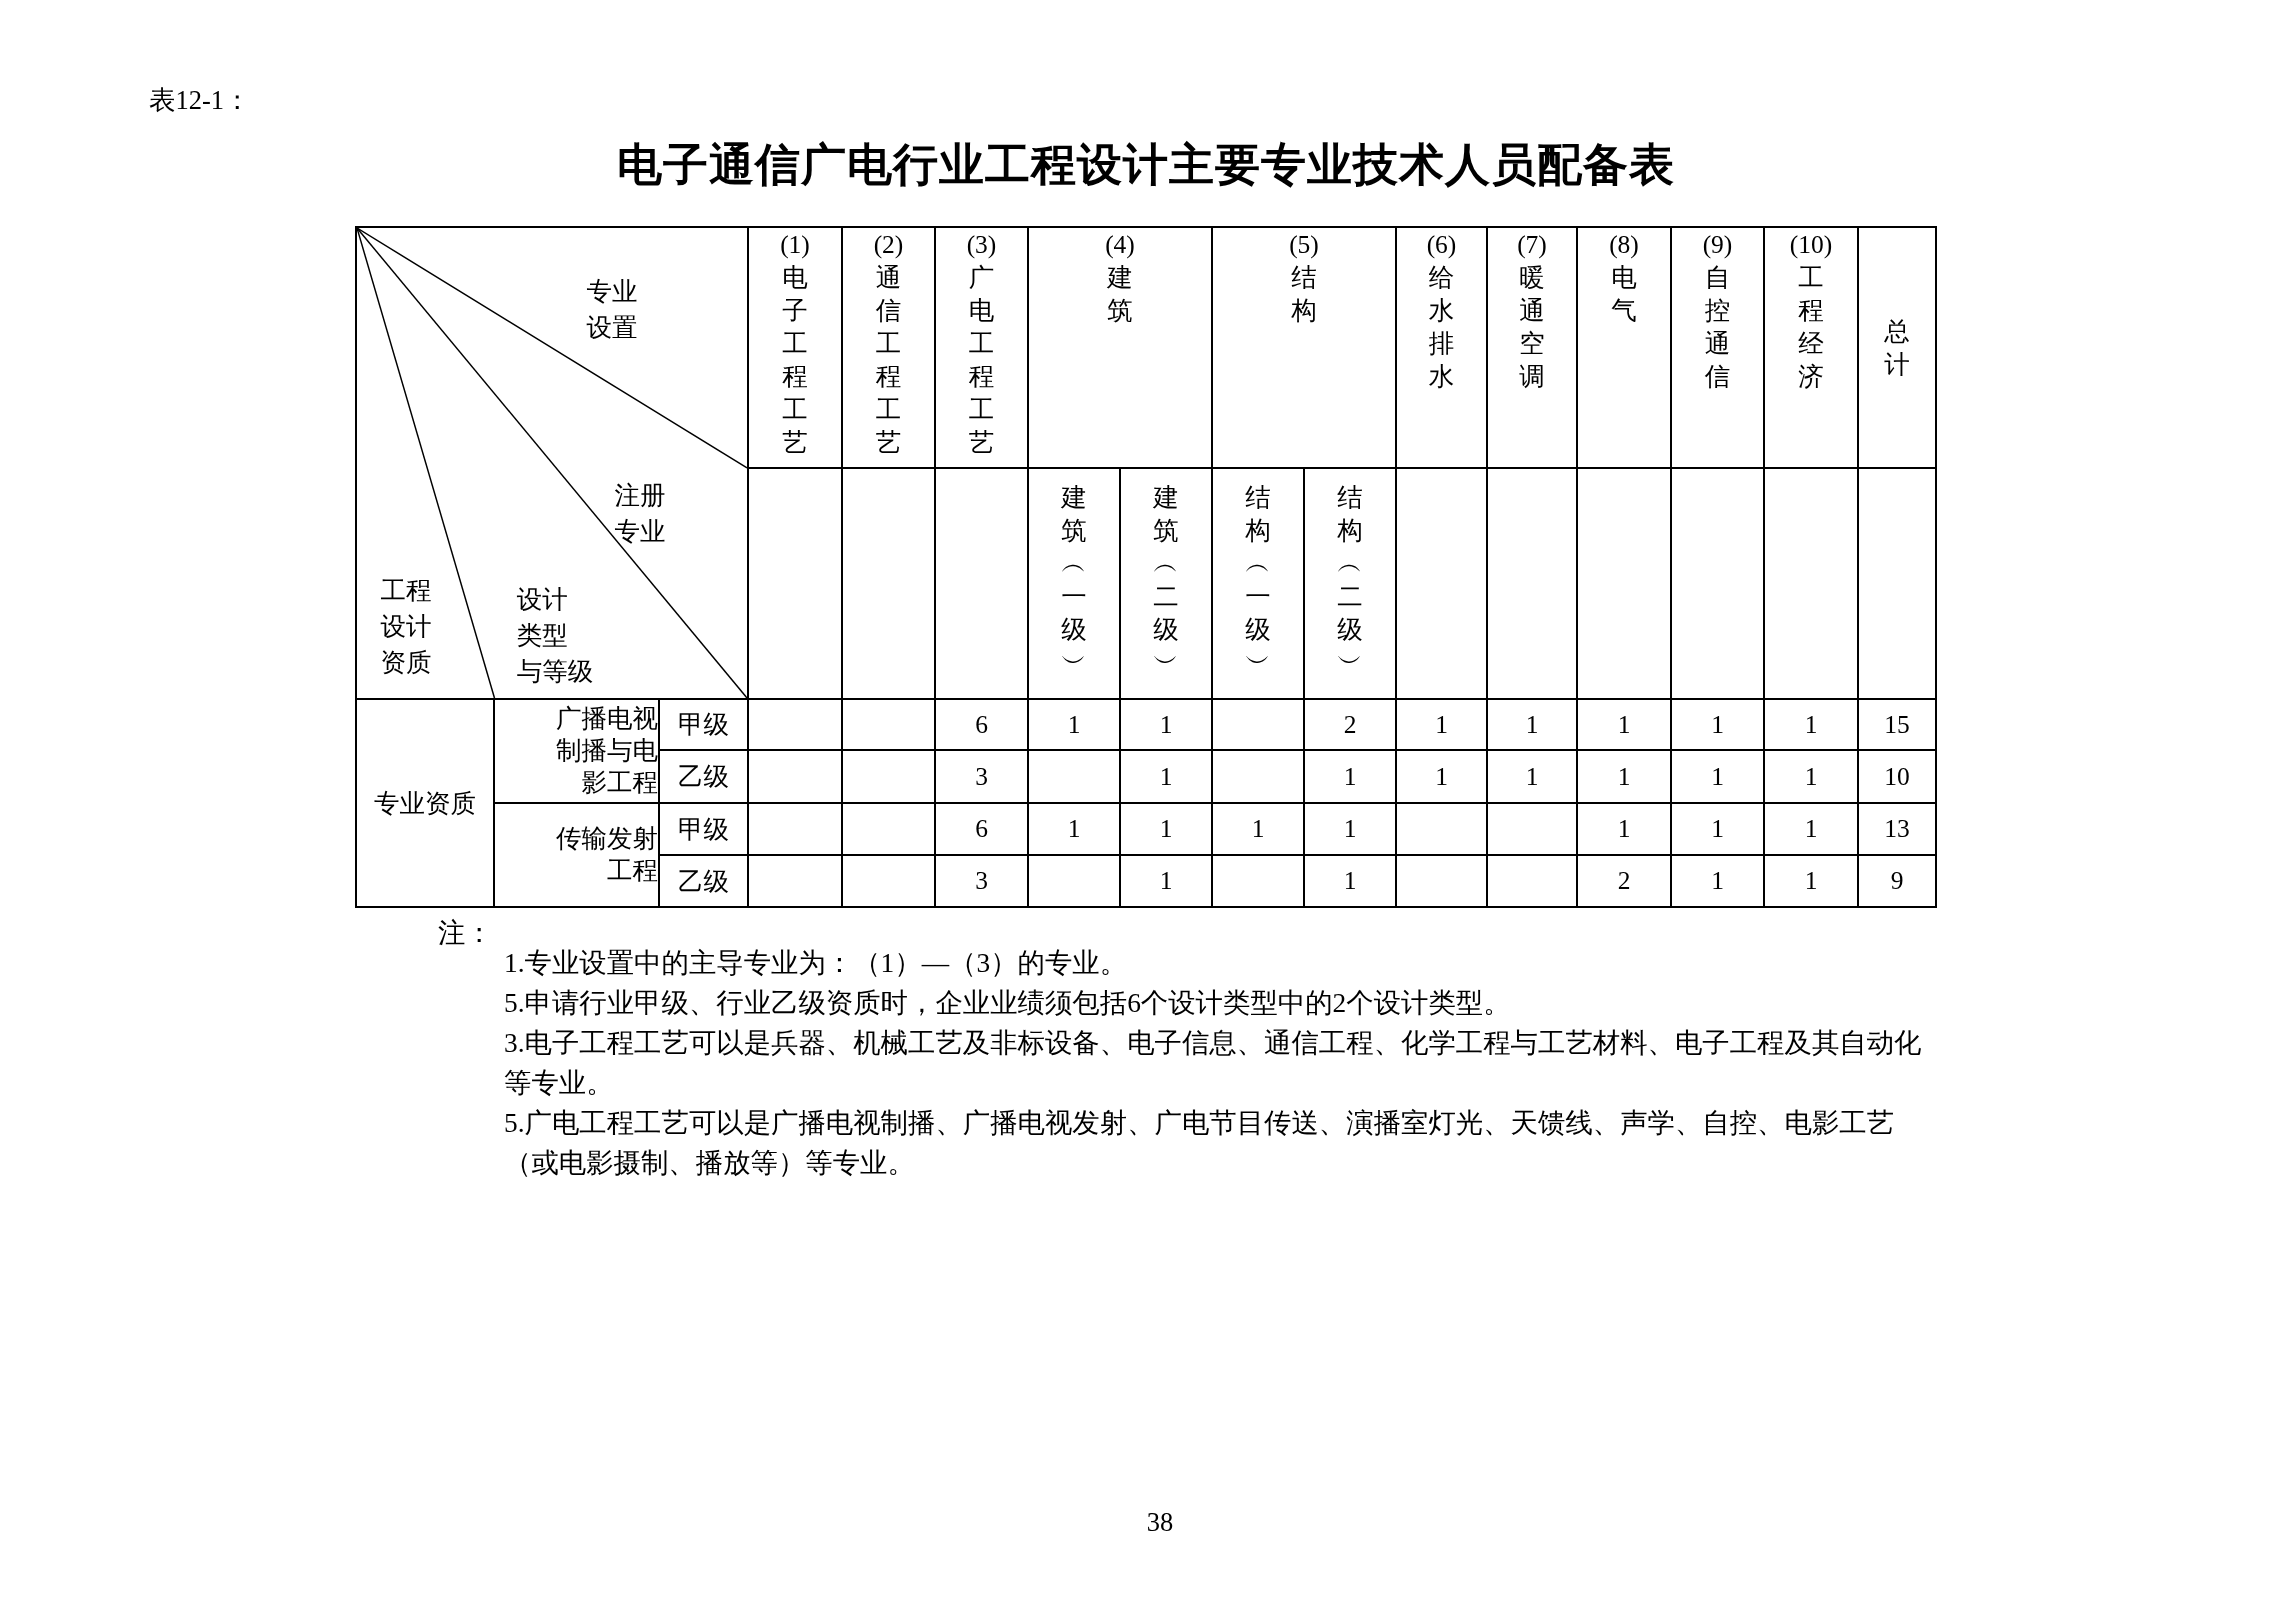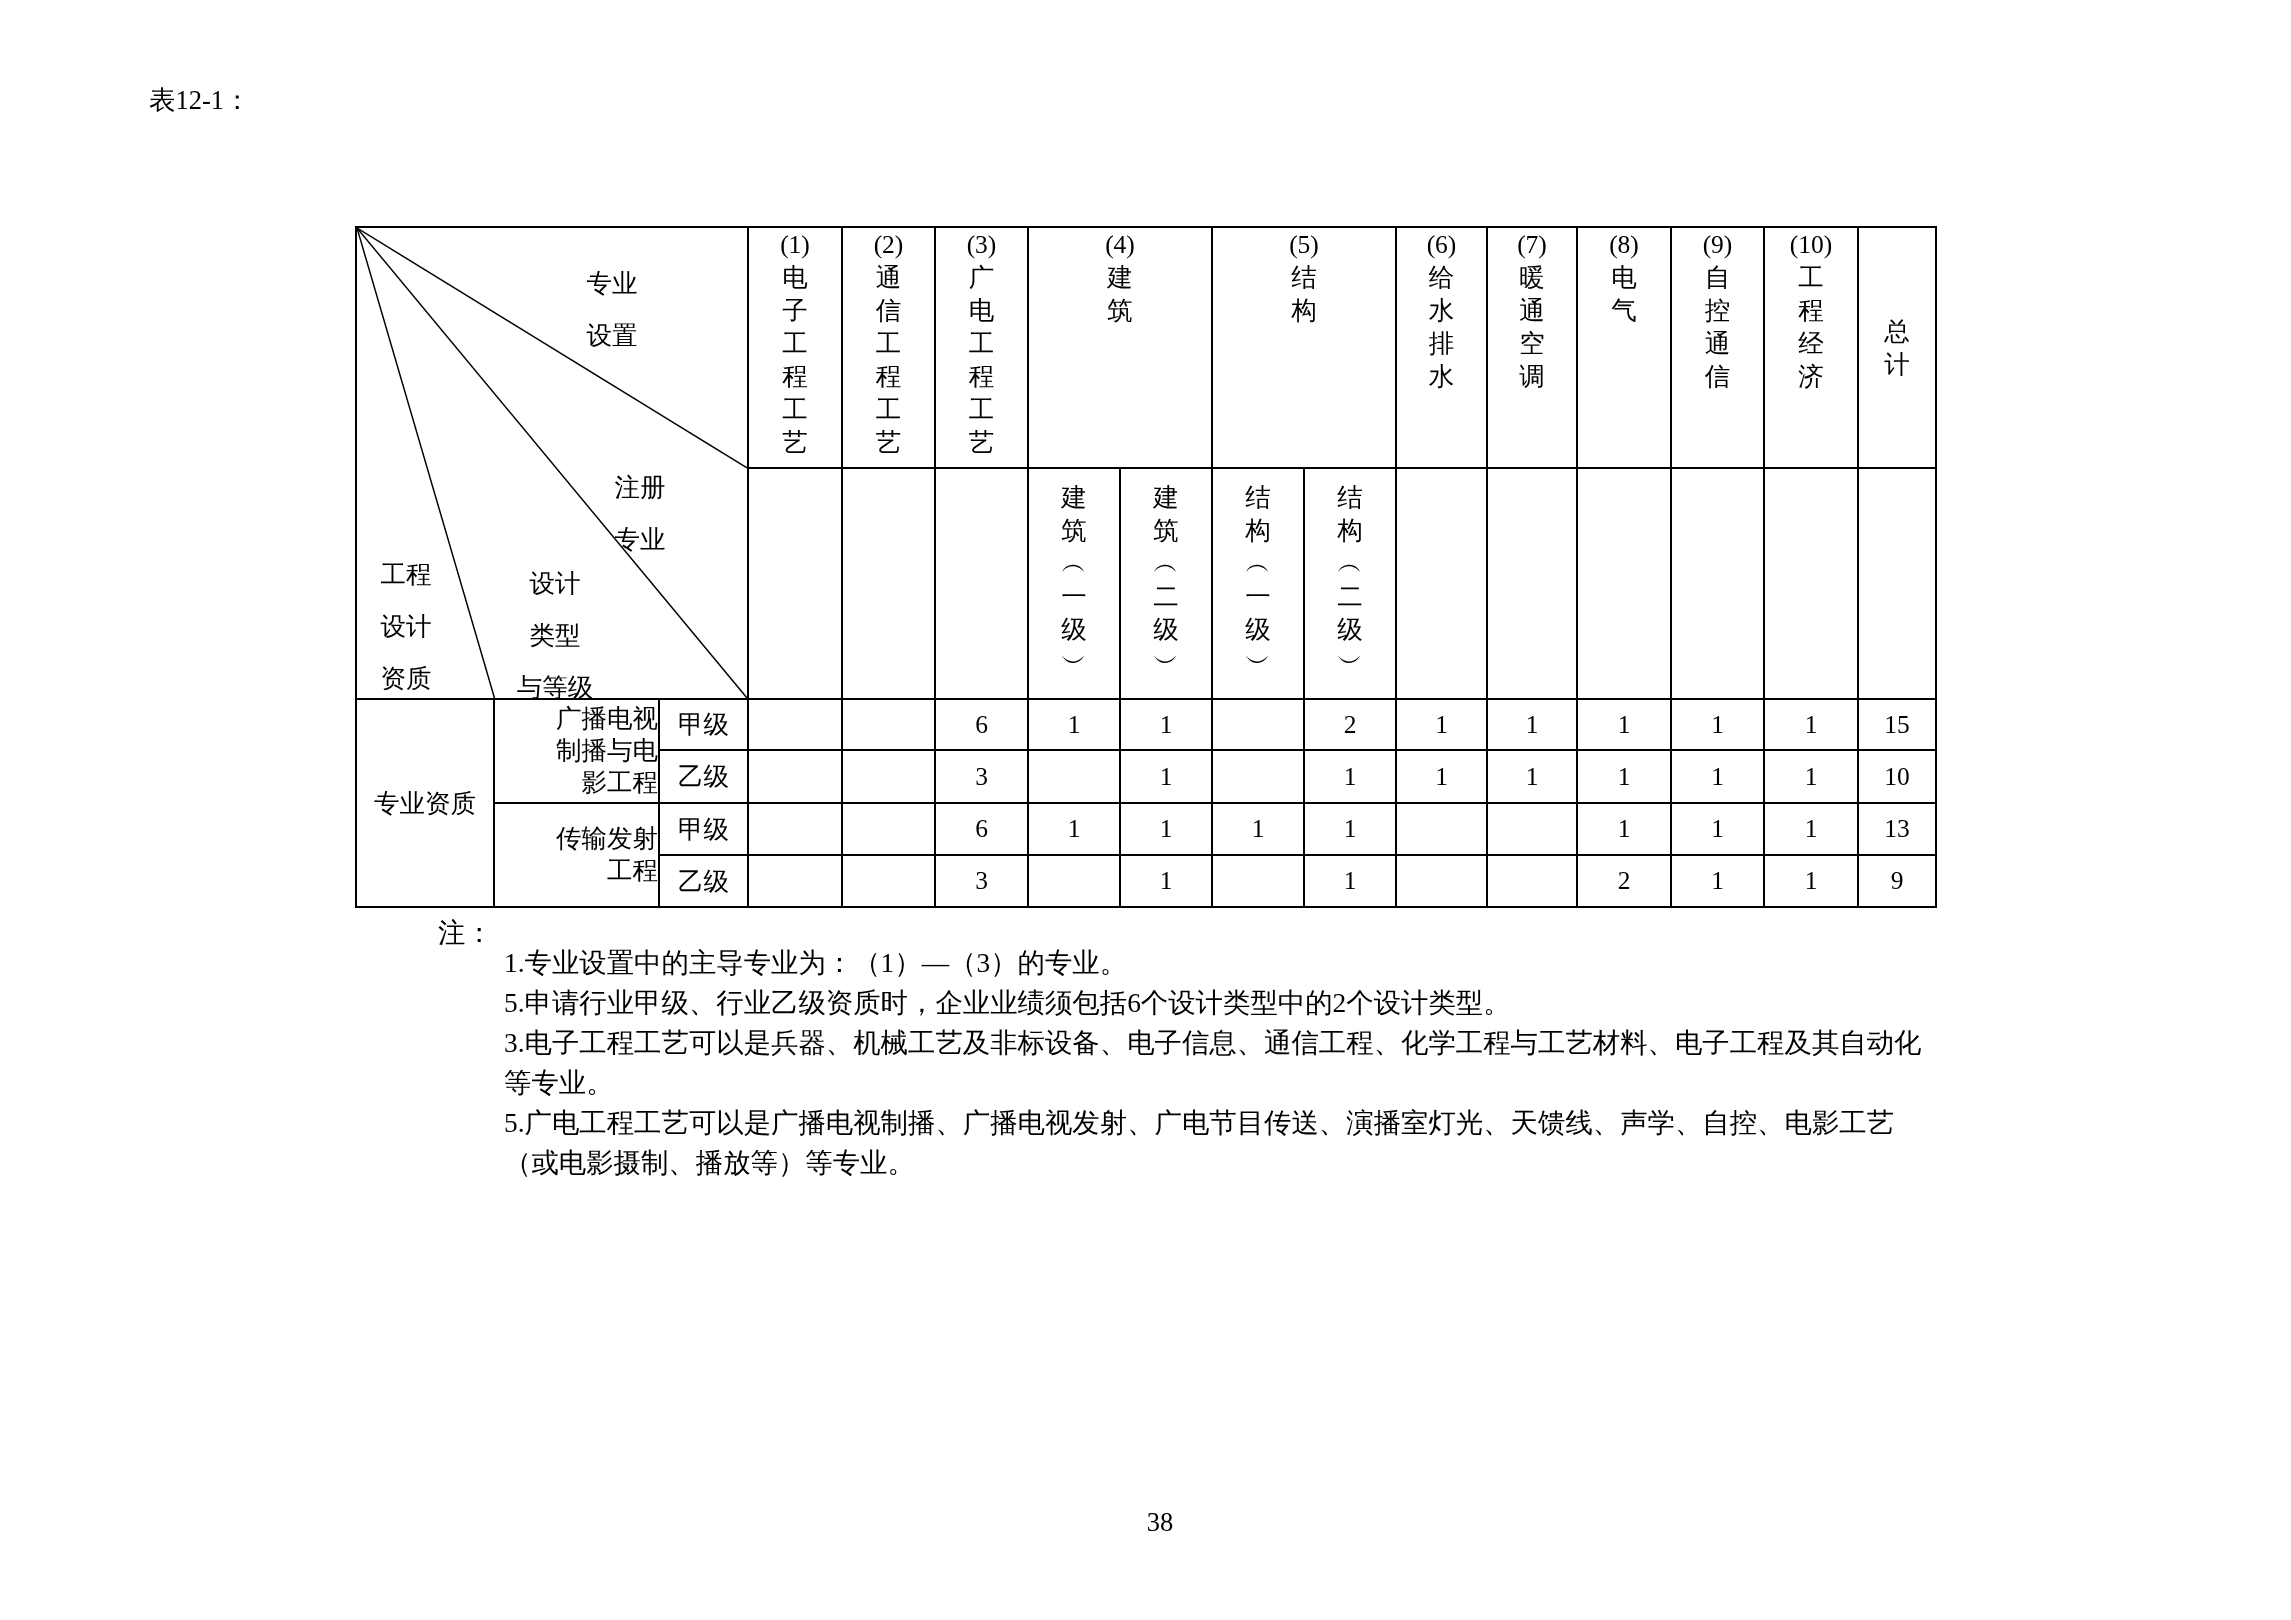--- a/index.html
+++ b/index.html
@@ -67,24 +67,23 @@
     white-space: pre-line;
     line-height: 32px;
     margin-top: 47px;
   }
   .diag-cell { position: relative; }
   .diag-svg { position: absolute; left: 0; top: 0; width: 100%; height: 100%; display: block; }
   .diag-svg line { stroke: #000; stroke-width: 1.5; }
   .corner-label {
     position: absolute;
     transform: translate(-50%, -50%);
-    text-align: center;
     white-space: pre-line;
     font-size: 25.5px;
-    line-height: 52px;
+    line-height: 36px;
   }
   .pos-zy { left: 255px; top: 82px; }
   .pos-zc { left: 283px; top: 286px; }
   .pos-sj { left: 198px; top: 408px; }
   .pos-gc { left: 49px;  top: 399px; }
   .notes-label {
     position: absolute;
     left: 438px;
     top: 913px;
     font-size: 27.4px;
@@ -109,20 +108,21 @@
     padding-left: 28px;
   }
 </style>
 </head>
 <body>
 
 <div class="page">
 
   <div class="table-label">表12-1：</div>
 
+  <div class="doc-title">电子通信广电行业工程设计主要专业技术人员配备表</div>
 
   <table class="main-table">
     <colgroup>
       <col style="width:138px">
         <col style="width:165px">
         <col style="width:89px">
       <col style="width:94px">
         <col style="width:93px">
         <col style="width:93px">
       <col style="width:92px">

